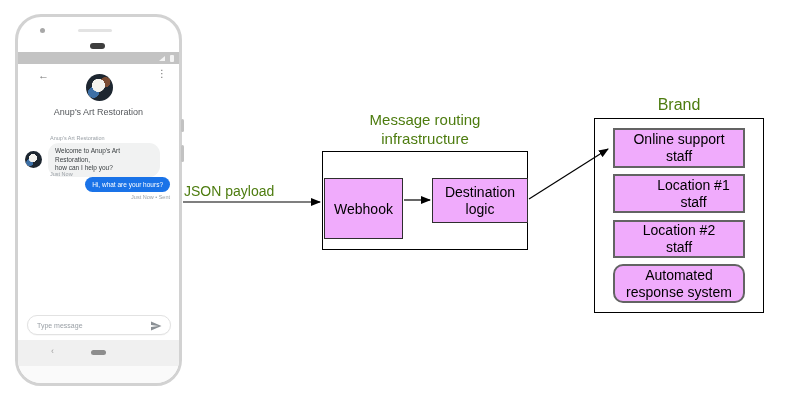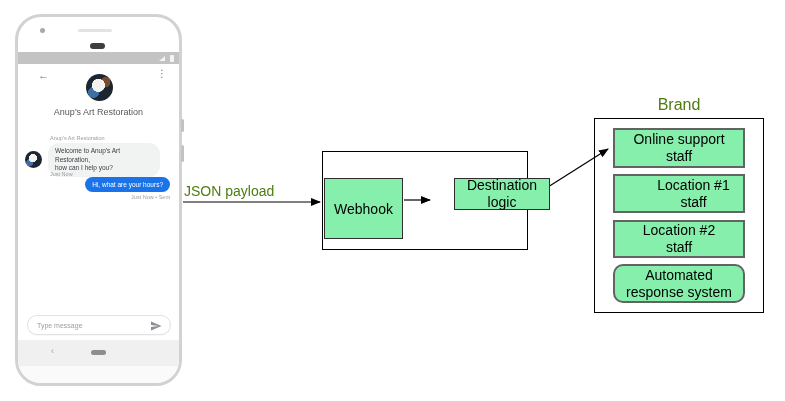--- a/index.html
+++ b/index.html
@@ -58,26 +58,26 @@
   .side-btn.power{left:181px;top:119px;height:13px;}
   .side-btn.volume{left:181px;top:145px;height:17px;}
 
   
   .arrow-layer{position:absolute;left:0;top:0;width:785px;height:401px;pointer-events:none;}
   .dg-label{position:absolute;color:#4d7c0f;}
   .payload-label{left:184px;top:183px;width:140px;font-size:14px;}
   .routing-title{left:322px;top:110px;width:206px;text-align:center;font-size:15px;line-height:19px;white-space:pre-line;}
   .brand-title{left:594px;top:96px;width:170px;text-align:center;font-size:16px;}
 
-  .dg-box{position:absolute;background:#86efac;display:flex;align-items:center;justify-content:center;
+  .dg-box{position:absolute;background:#f0abfc;display:flex;align-items:center;justify-content:center;
     text-align:center;color:#000;}
   .routing-container{left:322px;top:151px;width:206px;height:99px;border:1px solid #000;background:transparent;}
   .webhook-box{left:324px;top:178px;width:79px;height:61px;border:1.5px solid #2e2e2e;font-size:14px;}
-  .destination-box{left:432px;top:178px;width:96px;height:32px;border:1.5px solid #2e2e2e;
-    font-size:14px;line-height:17px;white-space:pre-line;margin-left:22px;}
+  .destination-box{left:432px;top:178px;width:96px;height:45px;border:1.5px solid #2e2e2e;
+    font-size:14px;line-height:17px;white-space:pre-line;}
   .brand-container{left:594px;top:118px;width:170px;height:195px;border:1px solid #000;background:transparent;}
   .brand-box{left:613px;width:132px;border:2px solid #636363;font-size:14px;line-height:17px;white-space:pre-line;}
   .brand-box.b0{top:128px;height:40px;}
   .brand-box.b1{top:174px;height:39px;padding-left:29px;}
   .brand-box.b2{top:220px;height:38px;}
   .brand-box.b3{top:264px;height:39px;border-radius:10px;}
 </style>
 </head>
 <body>
 
@@ -131,20 +131,22 @@
         <path d="M0 0 L10 4 L0 8 z" fill="#000"></path>
       </marker>
     </defs>
     <line x1="183" y1="202" x2="320" y2="202" stroke="#000" stroke-width="1.2" marker-end="url(#ah)"></line>
     <line x1="404" y1="200" x2="430" y2="200" stroke="#000" stroke-width="1.2" marker-end="url(#ah)"></line>
     <line x1="529" y1="199" x2="608" y2="149" stroke="#000" stroke-width="1.2" marker-end="url(#ah)"></line>
   </svg>
 
   <div class="dg-label payload-label">JSON payload</div>
 
+  <div class="dg-label routing-title">Message routing
+infrastructure</div>
   <div class="dg-box routing-container"></div>
   <div class="dg-box webhook-box">Webhook</div>
   <div class="dg-box destination-box">Destination
 logic</div>
 
   <div class="dg-label brand-title">Brand</div>
   <div class="dg-box brand-container"></div>
   <div class="dg-box brand-box b0">Online support
 staff</div>
   <div class="dg-box brand-box b1">Location #1

